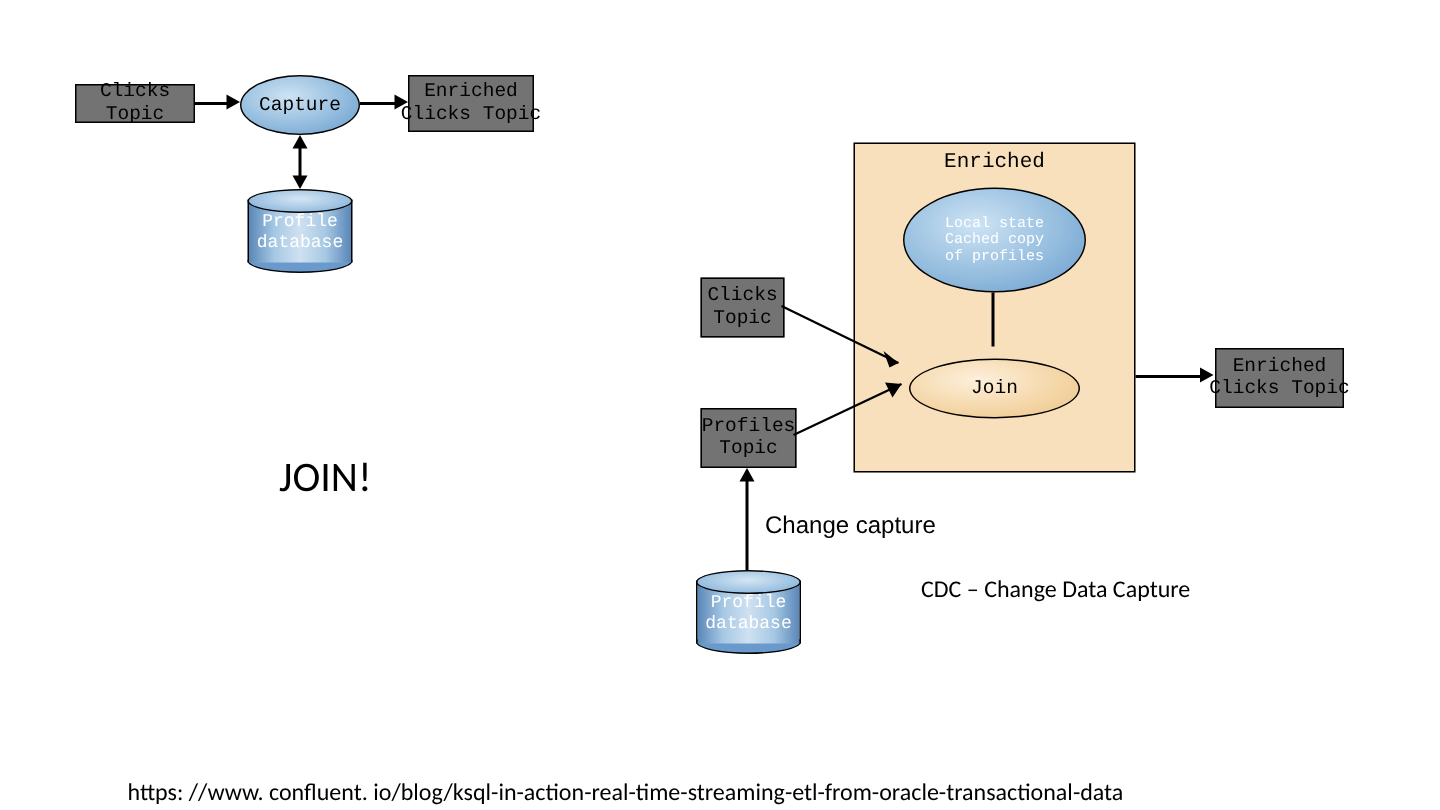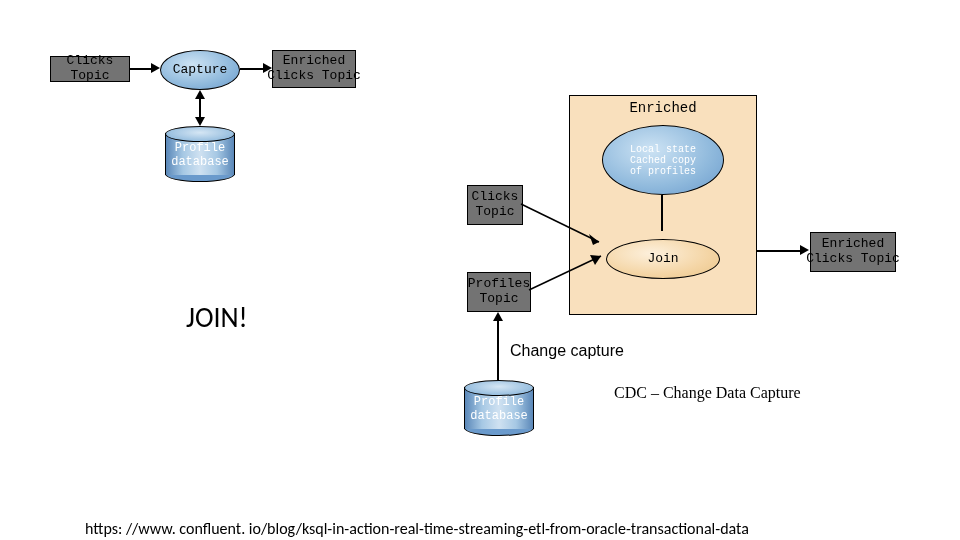--- a/index.html
+++ b/index.html
@@ -210,15 +210,15 @@
 <div class="cyl" style="left:464px; top:380px; width:70px; height:56px;">
   <div class="bot"></div>
   <div class="body"></div>
   <div class="top"></div>
   <div class="lbl" style="white-space:pre;">Profile
 database</div>
 </div>
 
 <div class="join-text" style="left:158px; top:300px;">JOIN!</div>
 
-<div class="cdc-text" style="left:614px; top:384px;font-family:Liberation Serif, serif;">CDC – Change Data Capture</div>
+<div class="cdc-text" style="left:614px; top:384px;">CDC – Change Data Capture</div>
 
 <div class="url-text" style="left:85px; top:519px;">https: //www. confluent. io/blog/ksql-in-action-real-time-streaming-etl-from-oracle-transactional-data</div>
 
 </body></html>

